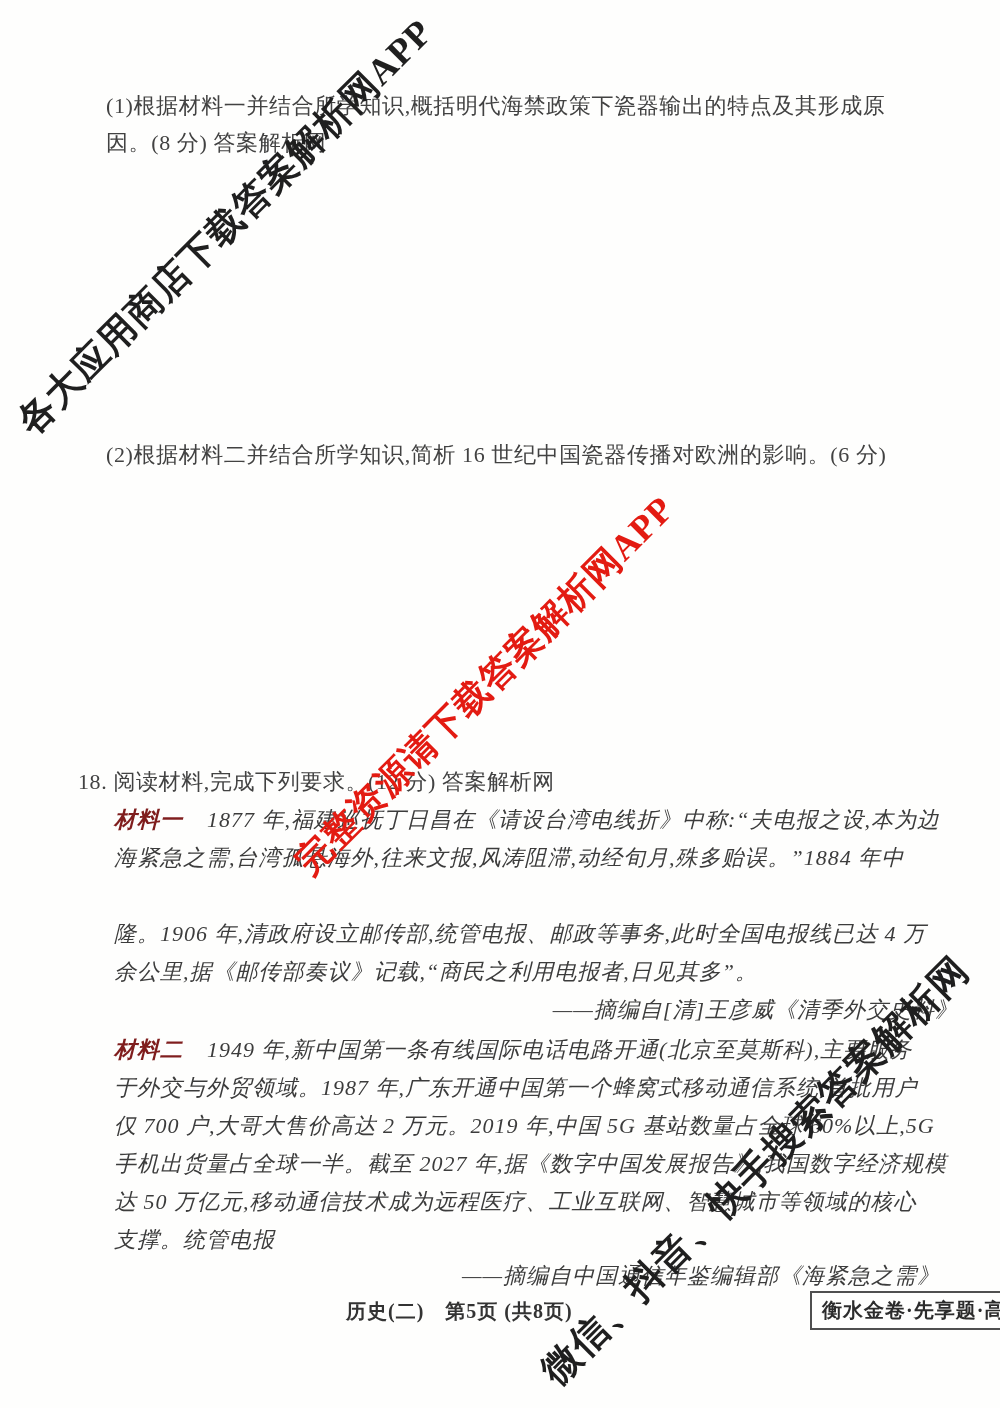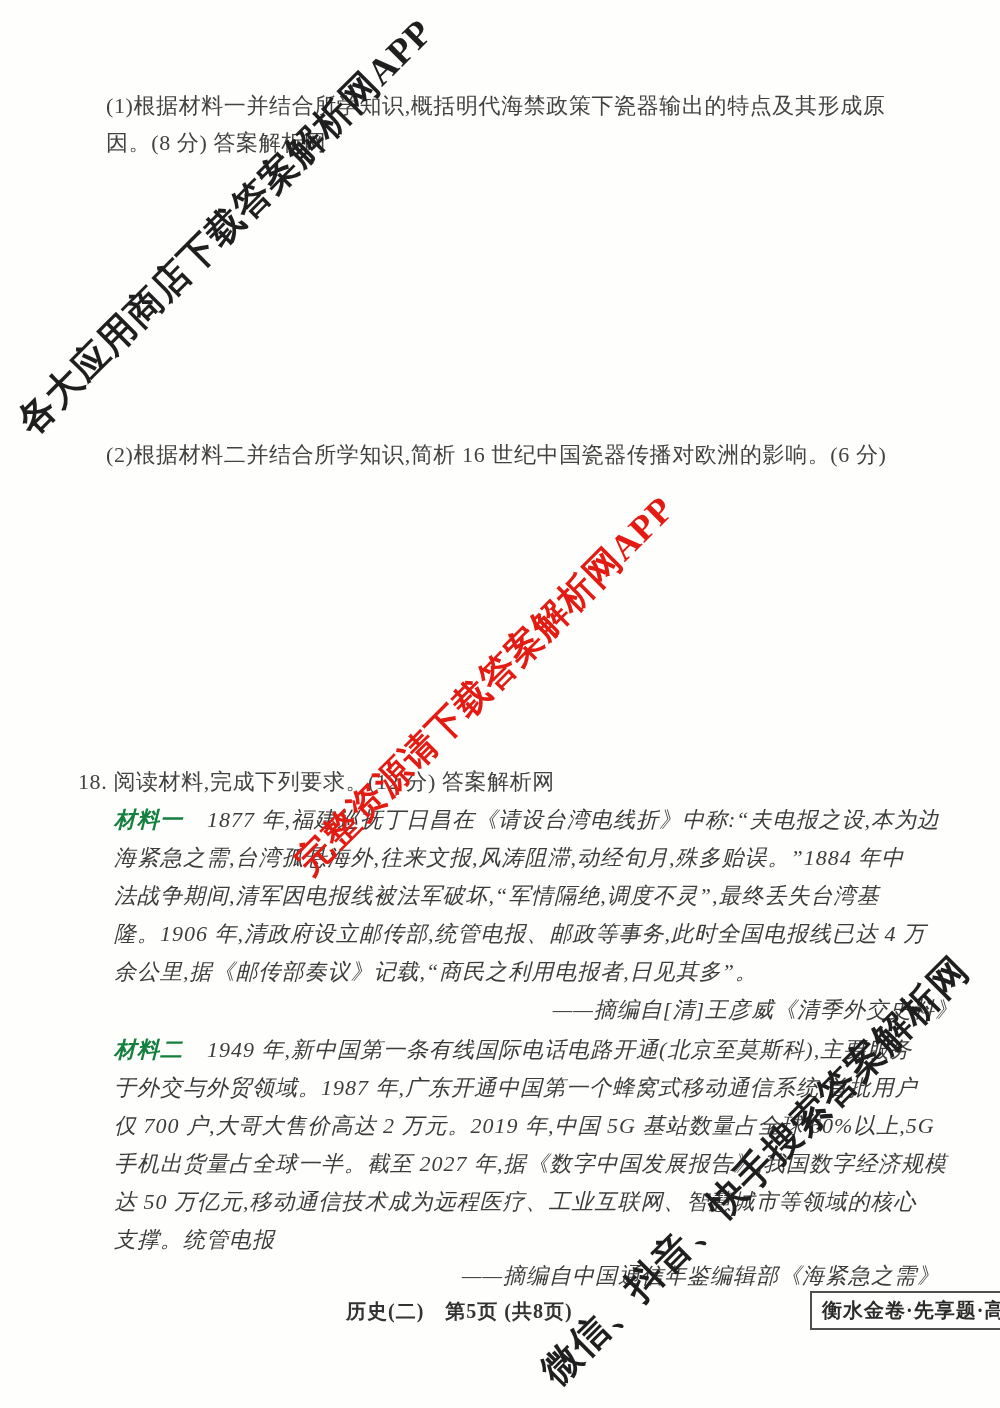--- a/index.html
+++ b/index.html
@@ -7,21 +7,21 @@
     position:relative; width:1000px; height:1408px;
     background:#fefefdff; overflow:hidden;
     font-family:"Liberation Serif","DejaVu Serif",serif;
   }
   .line {
     position:absolute; white-space:nowrap;
     color:#3a3a3a; font-size:22px; letter-spacing:0.6px; line-height:28px;
   }
   .stem { color:#424242; }
   .kai  { font-style:italic; color:#3c3c3c; letter-spacing:1px; }
-  .mlabel { font-weight:bold; font-style:italic; color:#15803d; letter-spacing:1px; }
+  .mlabel { font-weight:bold; font-style:italic; color:#7f1d1d; letter-spacing:1px; }
   .mtext  { margin-left:24px; }
   .footer-info { font-weight:bold; font-size:20px; color:#333333; letter-spacing:1px; }
   .brand-box {
     position:absolute; left:810px; top:1291px;
     border:2px solid #4f4f4f; padding:4px 10px;
     font-weight:bold; font-size:20px; color:#2c2c2c;
     white-space:nowrap; letter-spacing:1px;
   }
   .wm {
     position:absolute; transform-origin:0 50%; transform:rotate(-45deg);
@@ -40,21 +40,20 @@
   <div class="line stem" style="left:106px; top:129px;">因。(8 分) 答案解析网</div>
 
   <div class="line stem" style="left:106px; top:441px;">(2)根据材料二并结合所学知识,简析 16 世纪中国瓷器传播对欧洲的影响。(6 分)</div>
 
   <div class="line stem" style="left:78px; top:768px;">18. 阅读材料,完成下列要求。(12 分) 答案解析网</div>
 
   <div class="line kai" style="left:114px; top:806px;">
     <span class="mlabel">材料一</span><span class="mtext">1877 年,福建巡抚丁日昌在《请设台湾电线折》中称:“夫电报之设,本为边</span>
   </div>
   <div class="line kai" style="left:114px; top:844px;">海紧急之需,台湾孤悬海外,往来文报,风涛阻滞,动经旬月,殊多贻误。”1884 年中</div>
-  <div class="line kai" style="left:114px; top:882px;">法战争期间,清军因电报线被法军破坏,“军情隔绝,调度不灵”,最终丢失台湾基</div>
   <div class="line kai" style="left:114px; top:920px;">隆。1906 年,清政府设立邮传部,统管电报、邮政等事务,此时全国电报线已达 4 万</div>
   <div class="line kai" style="right:42px; top:996px;">——摘编自[清]王彦威《清季外交史料》</div>
   <div class="line kai" style="left:114px; top:958px;">余公里,据《邮传部奏议》记载,“商民之利用电报者,日见其多”。</div>
 
   <div class="line kai" style="left:114px; top:1036px;">
     <span class="mlabel">材料二</span><span class="mtext">1949 年,新中国第一条有线国际电话电路开通(北京至莫斯科),主要服务</span>
   </div>
   <div class="line kai" style="left:114px; top:1074px;">于外交与外贸领域。1987 年,广东开通中国第一个蜂窝式移动通信系统,首批用户</div>
   <div class="line kai" style="left:114px; top:1112px;">仅 700 户,大哥大售价高达 2 万元。2019 年,中国 5G 基站数量占全球 60%以上,5G</div>
   <div class="line kai" style="left:114px; top:1150px;">手机出货量占全球一半。截至 2027 年,据《数字中国发展报告》,我国数字经济规模</div>

